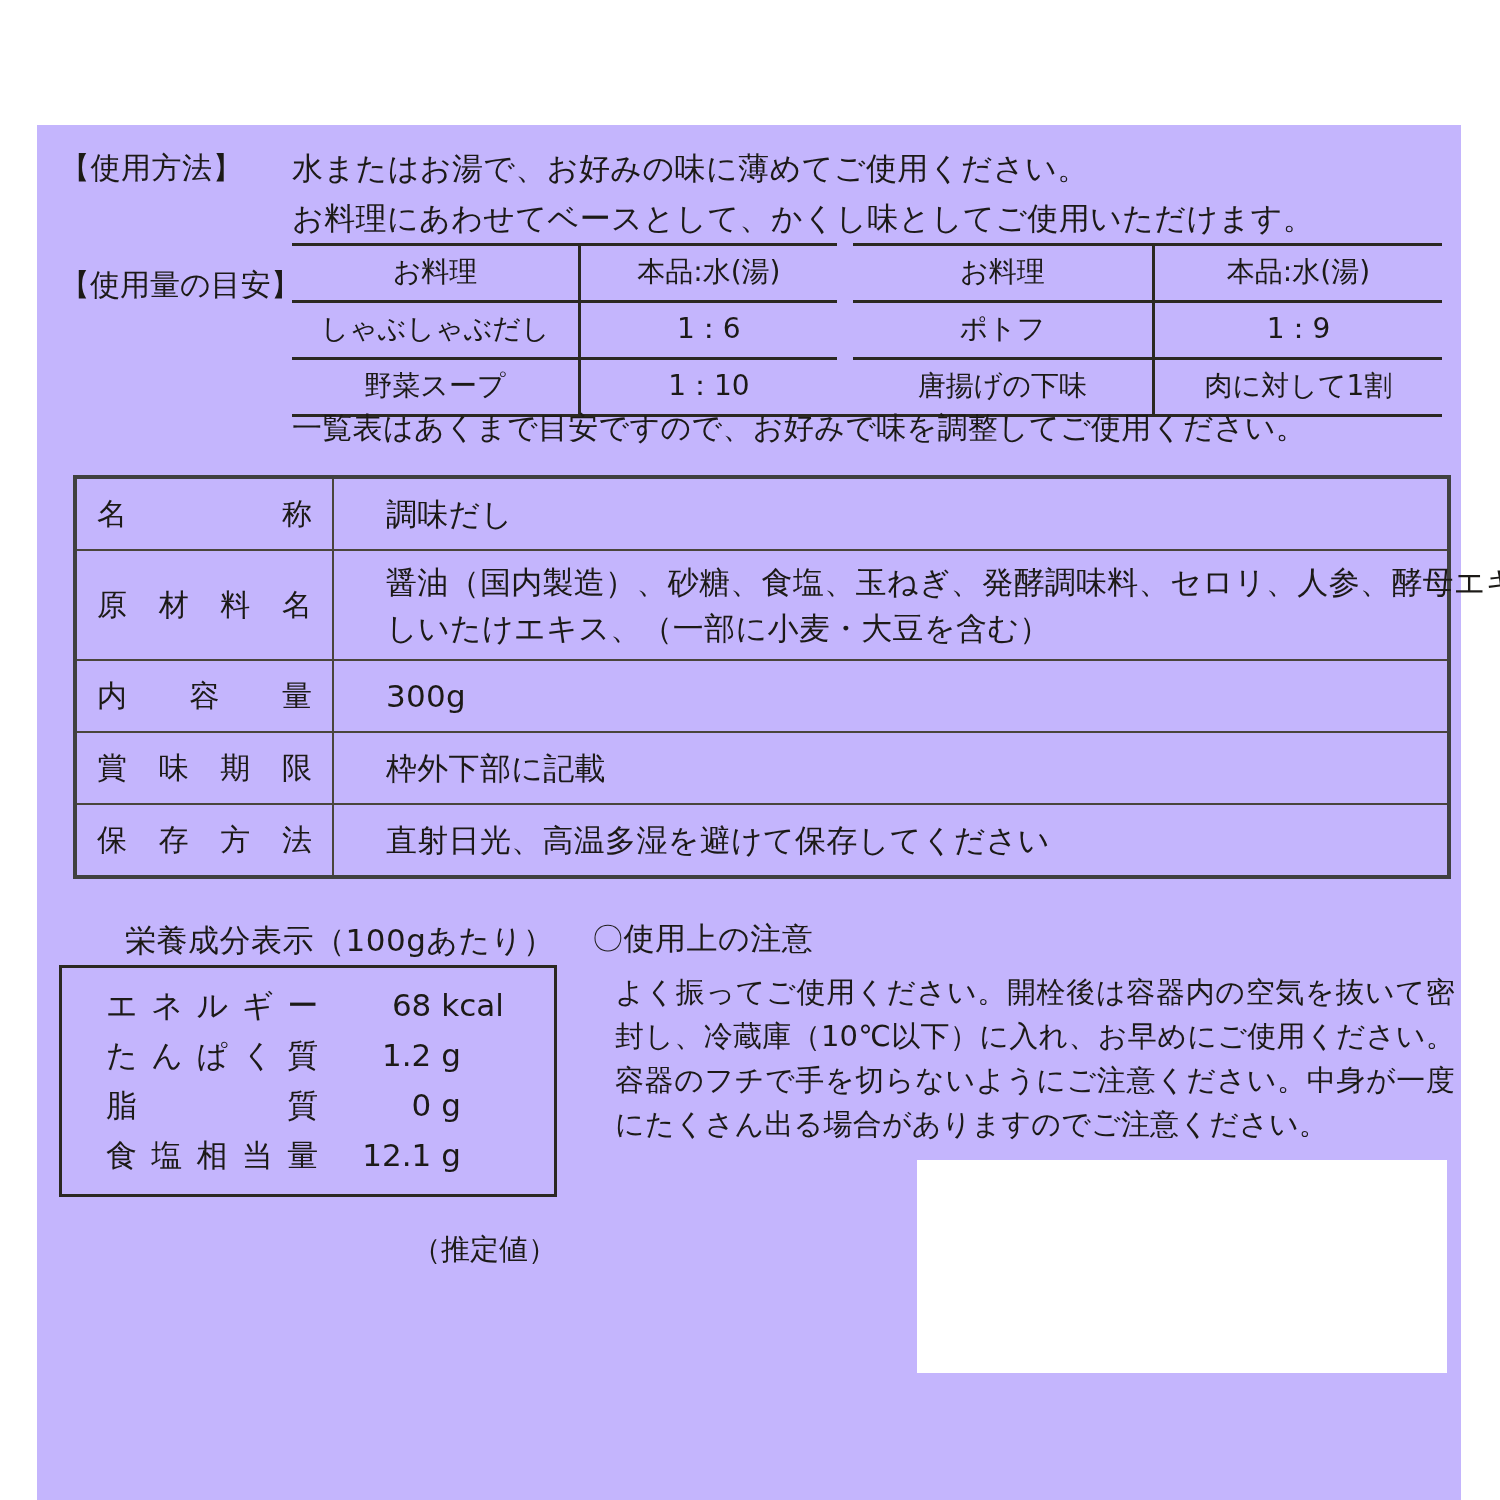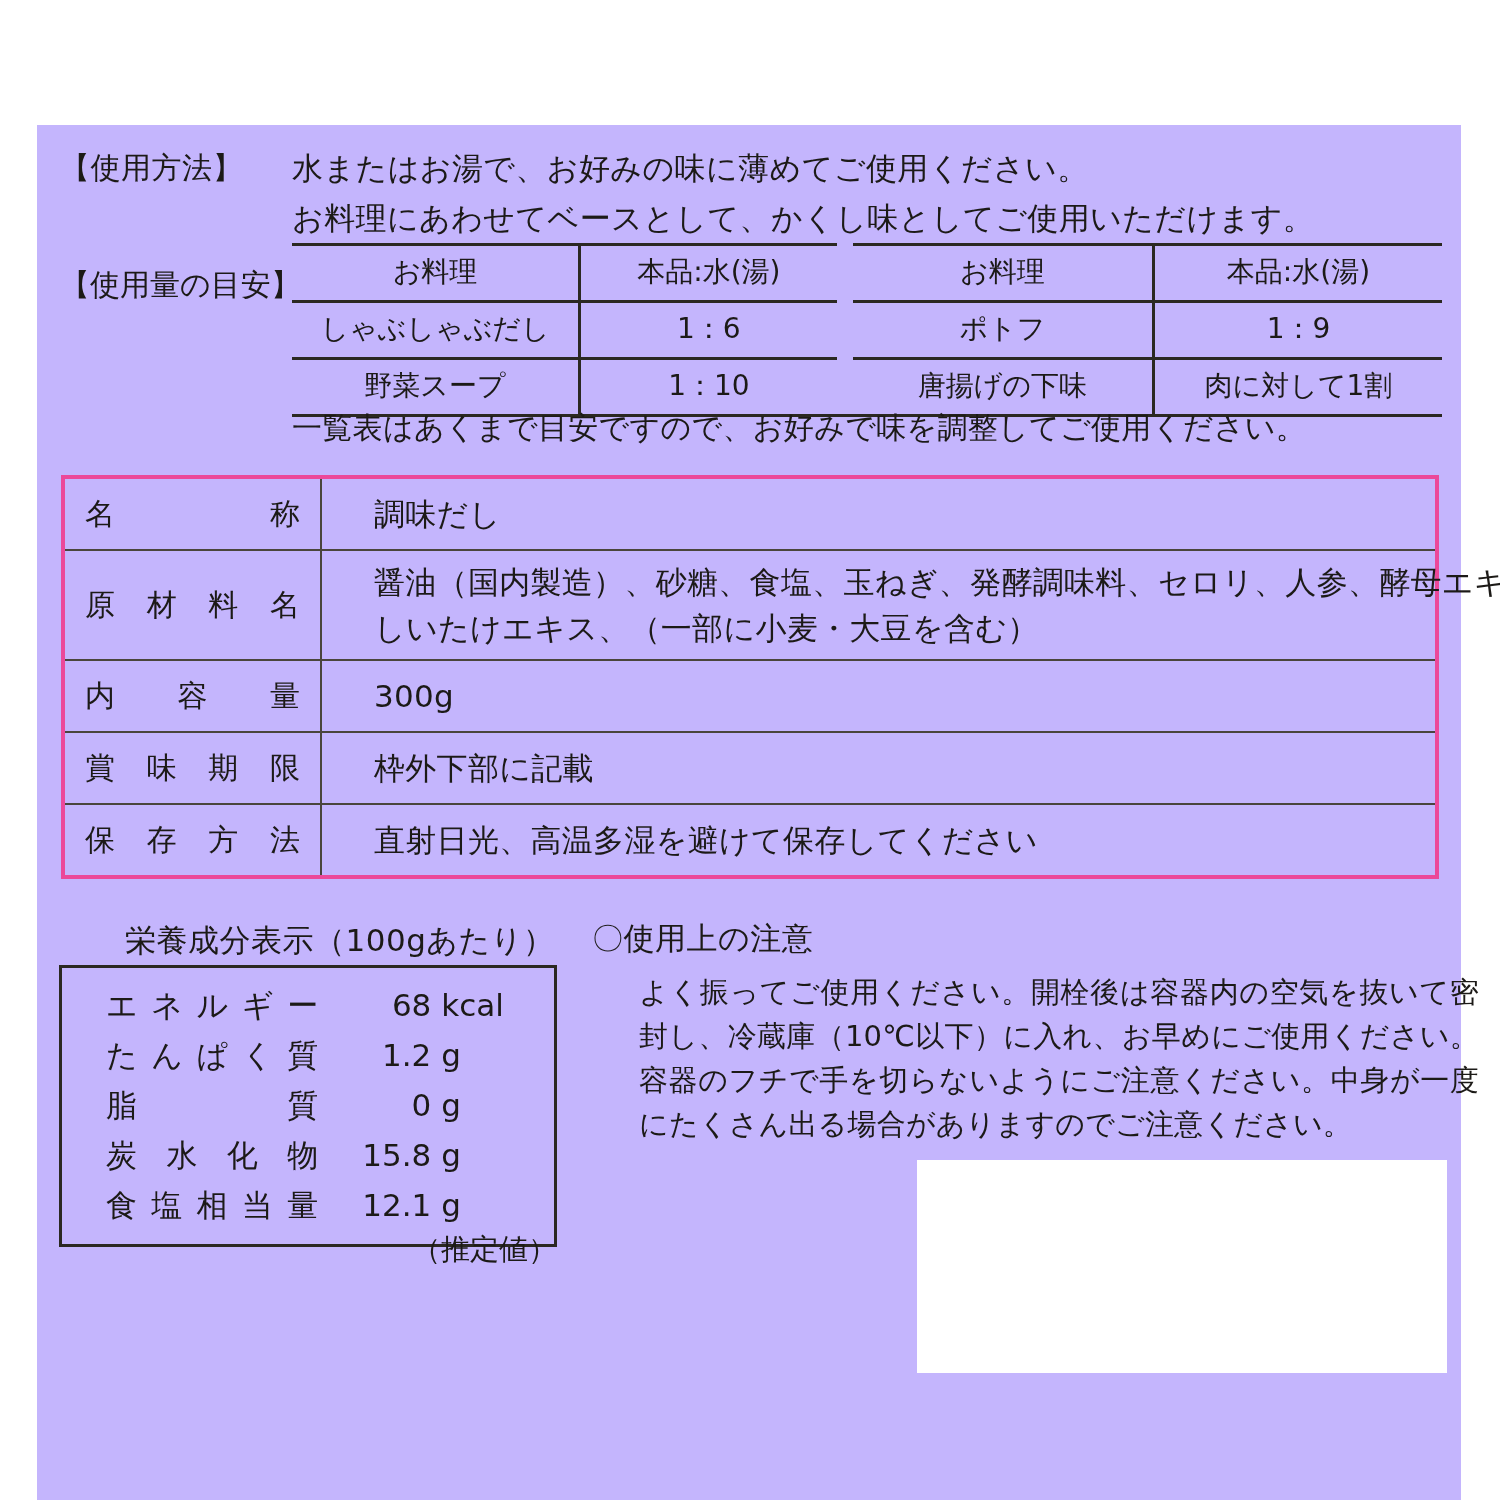--- a/index.html
+++ b/index.html
@@ -96,26 +96,26 @@
     top: 283px;
     font-size: 30px;
     line-height: 40px;
     letter-spacing: 0.3px;
     white-space: nowrap;
   }
 
   
   table.info {
     position: absolute;
-    left: 24px;
+    left: 36px;
     top: 350px;
     width: 1378px;
     border-collapse: collapse;
     table-layout: fixed;
-    border: 4px solid #ec4899;
+    border: 4px solid #404040;
   }
   table.info td {
     border: 2px solid #4a453c;
     vertical-align: middle;
     padding: 6px 0;
   }
   table.info td.k {
     width: 215px;
     font-size: 30px;
     text-align: justify;
@@ -204,21 +204,20 @@
   }
   .caution-body {
     position: absolute;
     left: 578px;
     top: 845px;
     width: 840px;
     font-size: 29px;
     line-height: 44px;
     letter-spacing: 0.2px;
     text-align: justify;
-    margin-left: 24px;
   }
 
   
   .white-box {
     position: absolute;
     left: 880px;
     top: 1035px;
     width: 530px;
     height: 213px;
     background: #ffffff;
@@ -334,25 +333,20 @@
           <td class="nk">たんぱく質</td>
           <td class="nv">1.2</td>
           <td class="nu">g</td>
         </tr>
         <tr>
           <td class="nk">脂質</td>
           <td class="nv">0</td>
           <td class="nu">g</td>
         </tr>
         <tr>
-          <td class="nk">炭水化物</td>
-          <td class="nv">15.8</td>
-          <td class="nu">g</td>
-        </tr>
-        <tr>
           <td class="nk">食塩相当量</td>
           <td class="nv">12.1</td>
           <td class="nu">g</td>
         </tr>
       </tbody>
     </table>
   </div>
   <div class="nutri-est">（推定値）</div>
 
   <div class="caution-title">〇使用上の注意</div>

